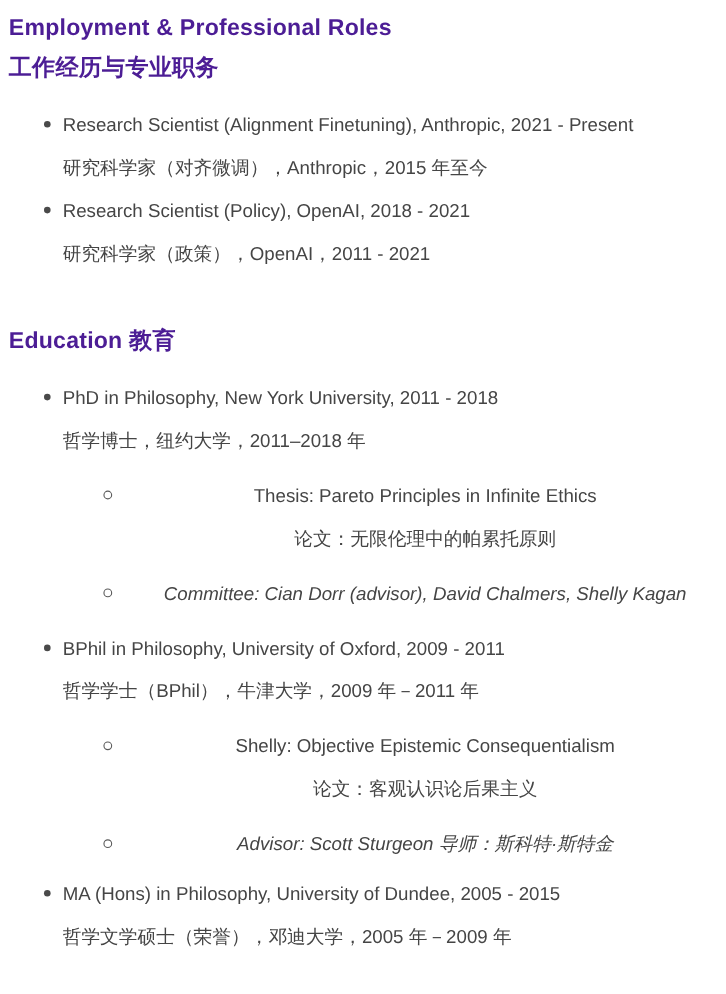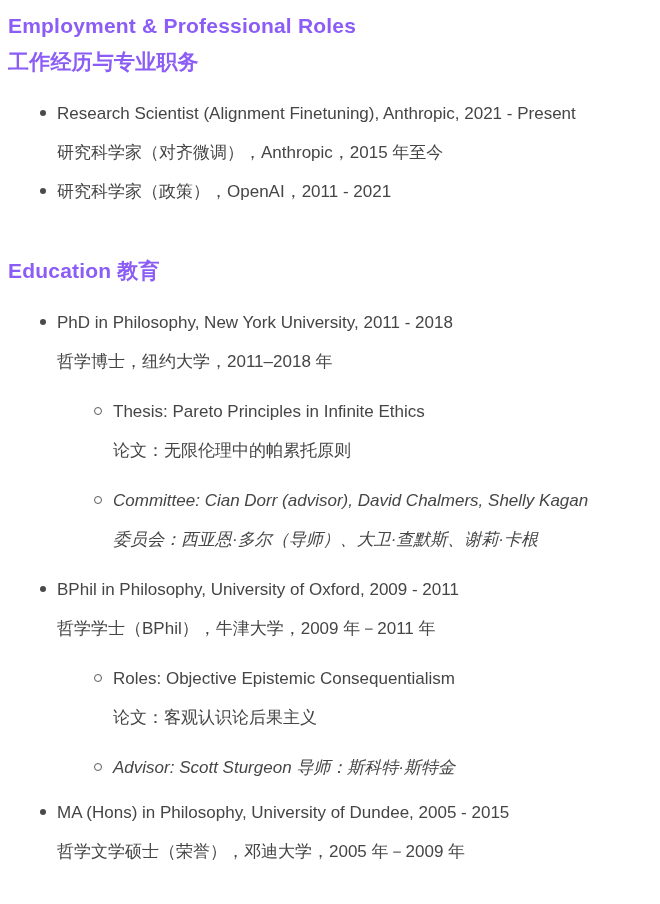--- a/index.html
+++ b/index.html
@@ -15,21 +15,21 @@
     color: #454545;
   }
   .doc {
     padding: 8px 0 0 8px;
   }
   h2.sec {
     margin: 0;
     font-size: 21px;
     line-height: 36px;
     font-weight: bold;
-    color: #8b5cf6;
+    color: #4c1d95;
     letter-spacing: 0.2px;
   }
   h2.sec .hline { display: block; }
   h2.sec2 { margin-top: 42px; }
 
   ul.lvl1 {
     list-style: none;
     margin: 14px 0 0 0;
     padding: 0;
   }
@@ -47,20 +47,21 @@
     top: 16px;
     width: 6px;
     height: 6px;
     border-radius: 50%;
     background: #4a4a4a;
   }
   ul.lvl2 {
     list-style: none;
     margin: 11px 0;
     padding: 0;
+    text-align: center;
   }
   ul.lvl2.tight { margin-bottom: 6px; }
   ul.lvl2 > li {
     position: relative;
     padding-left: 56px;
   }
   ul.lvl2 > li + li { margin-top: 11px; font-style: italic; }
   .circle {
     position: absolute;
     left: 37px;
@@ -84,20 +85,21 @@
   </h2>
 
   <ul class="lvl1">
     <li>
       <span class="dot"></span>
       <div class="line">Research Scientist (Alignment Finetuning), Anthropic, 2021 - Present</div>
       <div class="line">研究科学家（对齐微调），Anthropic，2015 年至今</div>
     </li>
     <li>
       <span class="dot"></span>
+      <div class="line">Research Scientist (Policy), OpenAI, 2018 - 2021</div>
       <div class="line">研究科学家（政策），OpenAI，2011 - 2021</div>
     </li>
   </ul>
 
   <h2 class="sec sec2">
     <span class="hline">Education  教育</span>
   </h2>
 
   <ul class="lvl1">
 
@@ -107,33 +109,32 @@
       <div class="line">哲学博士，纽约大学，2011–2018 年</div>
       <ul class="lvl2">
         <li>
           <span class="circle"></span>
           <div class="line">Thesis: Pareto Principles in Infinite Ethics</div>
           <div class="line">论文：无限伦理中的帕累托原则</div>
         </li>
         <li>
           <span class="circle"></span>
           <div class="line">Committee: Cian Dorr (advisor), David Chalmers, Shelly Kagan</div>
-          <div class="line">委员会：西亚恩·多尔（导师）、大卫·查默斯、谢莉·卡根</div>
         </li>
       </ul>
     </li>
 
     <li>
       <span class="dot"></span>
       <div class="line">BPhil in Philosophy, University of Oxford, 2009 - 2011</div>
       <div class="line">哲学学士（BPhil），牛津大学，2009 年－2011 年</div>
       <ul class="lvl2 tight">
         <li>
           <span class="circle"></span>
-          <div class="line">Roles: Objective Epistemic Consequentialism</div>
+          <div class="line">Shelly: Objective Epistemic Consequentialism</div>
           <div class="line">论文：客观认识论后果主义</div>
         </li>
         <li>
           <span class="circle"></span>
           <div class="line">Advisor: Scott Sturgeon  导师：斯科特·斯特金</div>
         </li>
       </ul>
     </li>
 
     <li>

